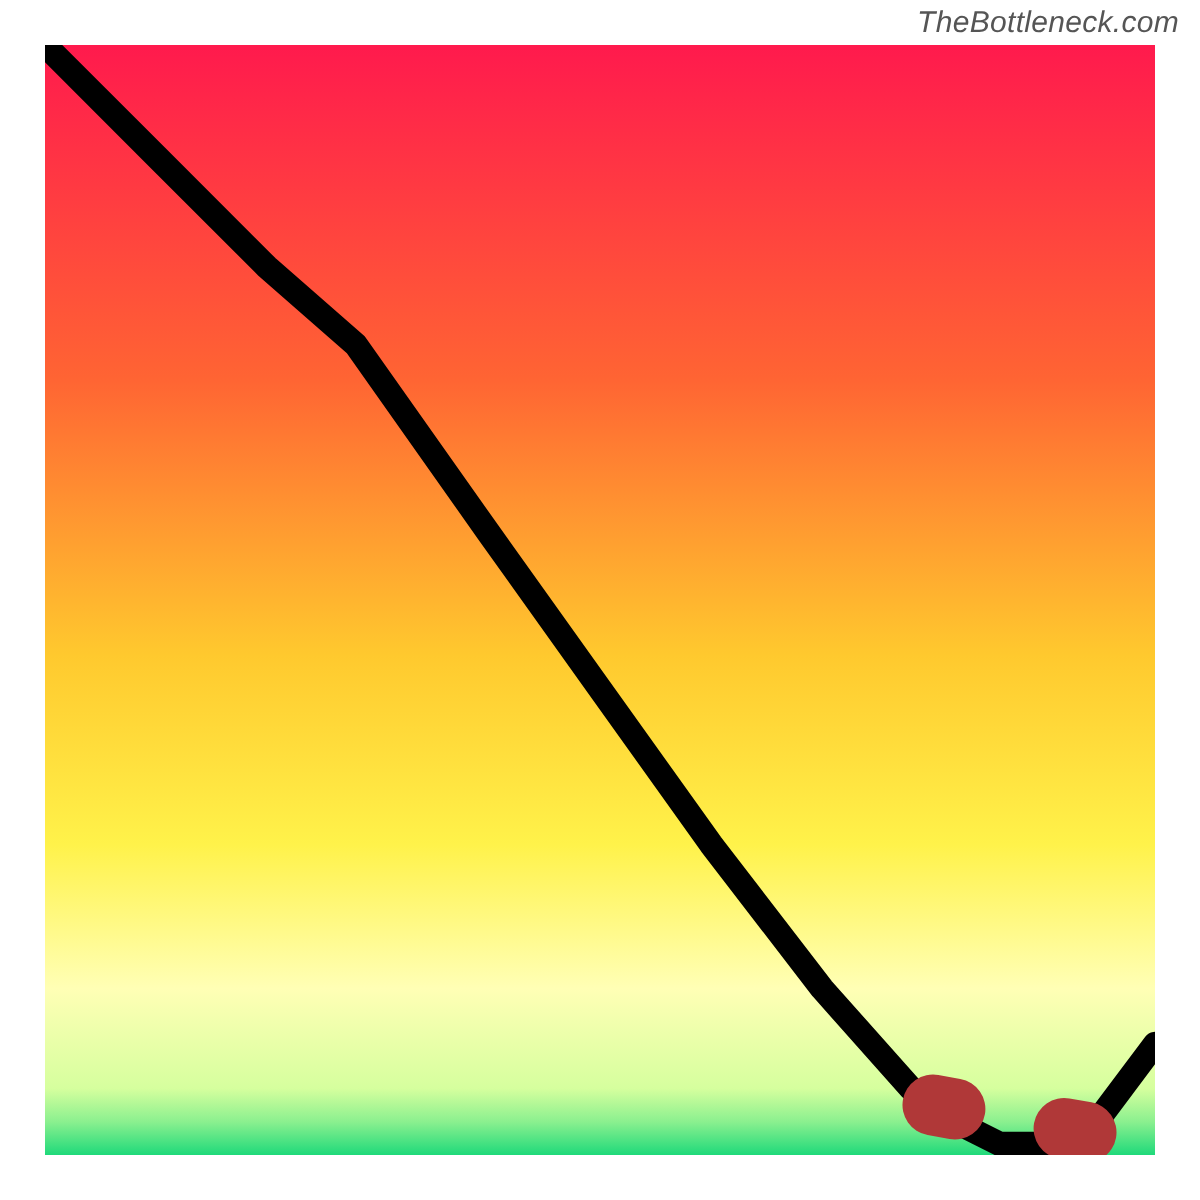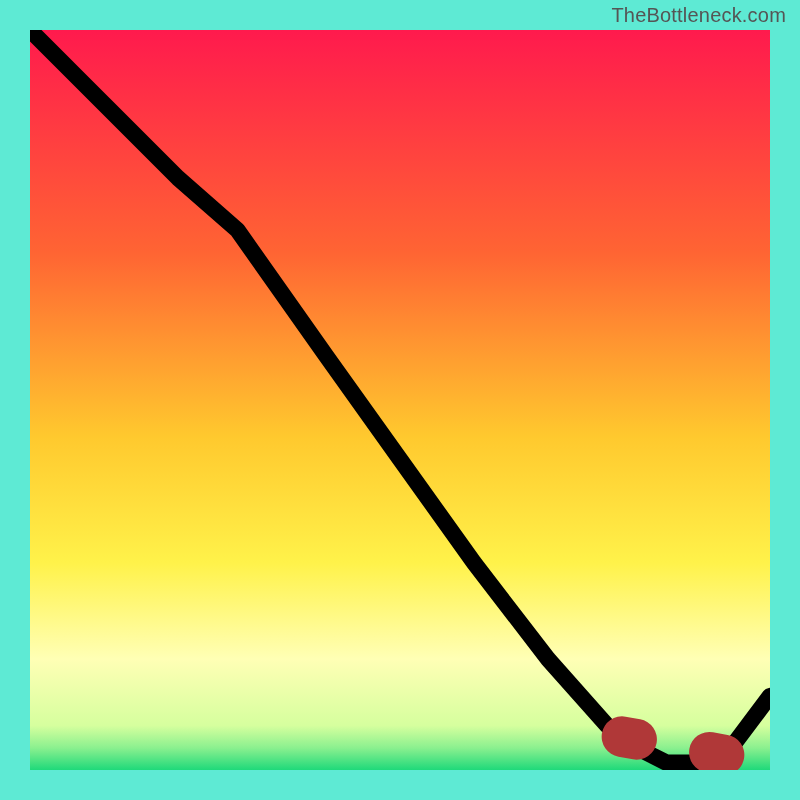--- a/index.html
+++ b/index.html
@@ -8,21 +8,22 @@
     width: 800px;
     height: 800px;
     background: #000;
     overflow: hidden;
     font-family: Arial, Helvetica, sans-serif;
   }
   .frame {
     position: relative;
     width: 800px;
     height: 800px;
-    background: #5eead4;
+    background: #ffffff;
+    font-style: italic;
   }
   .watermark {
     position: absolute;
     top: 4px;
     right: 14px;
     color: #555;
     font-size: 20px;
     font-weight: 500;
     letter-spacing: 0.2px;
     z-index: 5;

